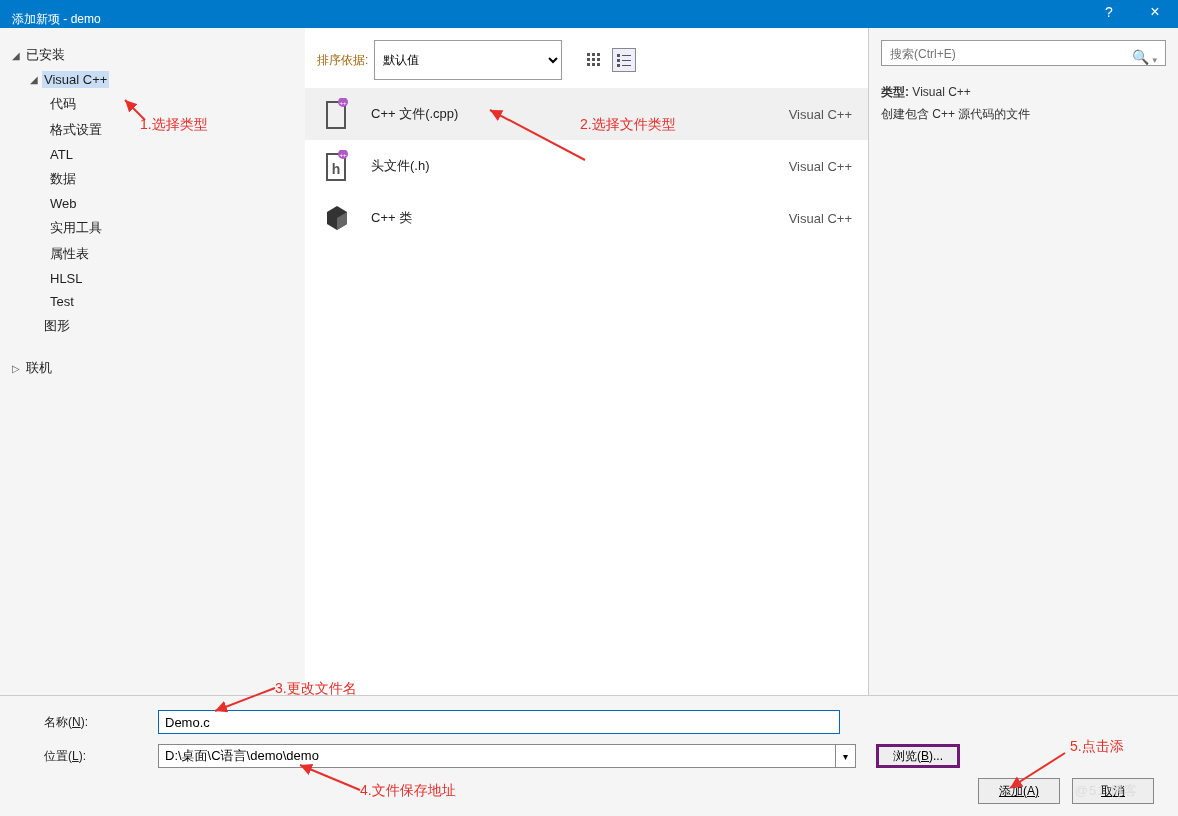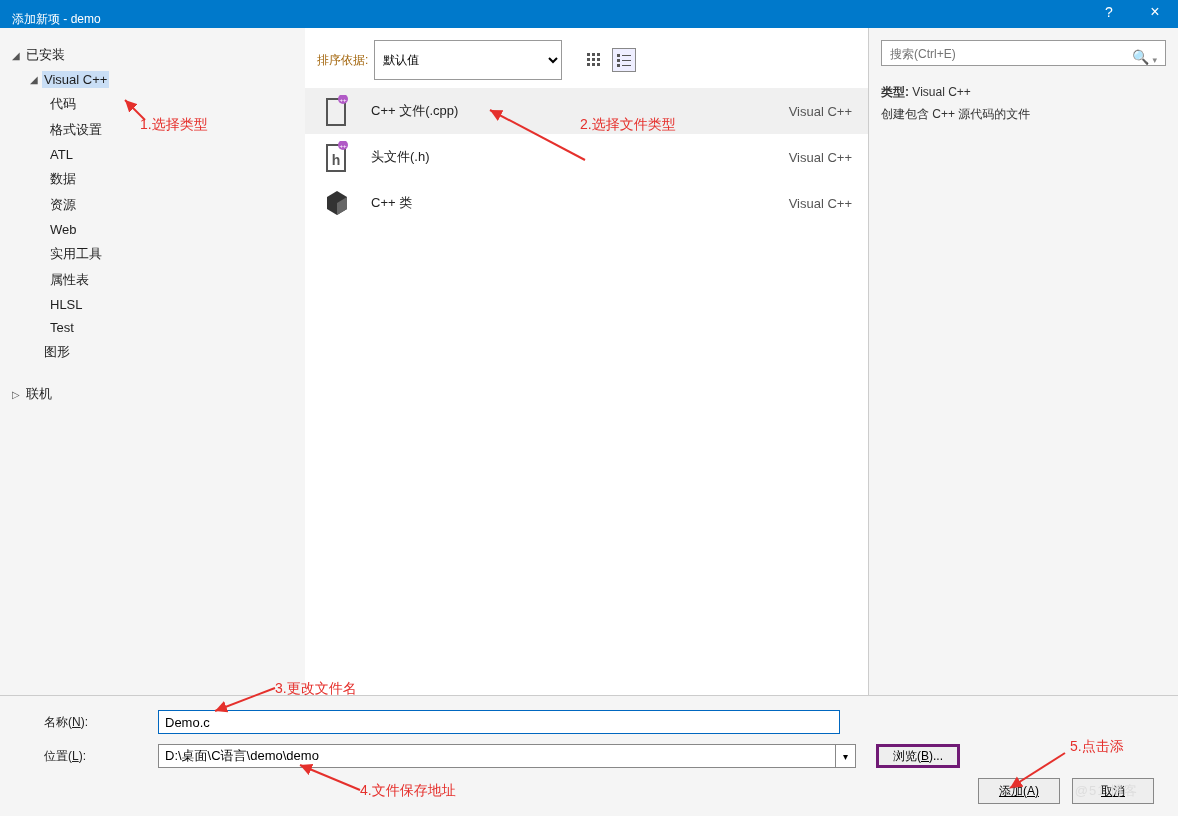--- a/index.html
+++ b/index.html
@@ -16,21 +16,21 @@
 .tree-label.selected { background: #c9def5; }
 .tree-child { padding-left: 40px; }
 .tree-sub { padding-left: 22px; }
 .middle { flex: 1; background: #fff; padding-top: 12px; position: relative; }
 .sort-row { display: flex; align-items: center; padding: 0 0 8px 12px; gap: 6px; font-size: 12px; }
 .sort-label { color: #a16207; }
 .sort-select { width: 188px; height: 40px; border: 1px solid #999; font-size: 12px; padding: 0 4px; background: #fff; }
 .view-btn { width: 24px; height: 24px; border: 1px solid transparent; display: flex; align-items: center; justify-content: center; cursor: pointer; }
 .view-btn.active { border-color: #888; background: #eef; }
 .template-list { }
-.template-item { display: flex; align-items: center; height: 46px; padding: 0 16px; cursor: pointer; }
+.template-item { display: flex; align-items: center; height: 52px; padding: 0 16px; cursor: pointer; }
 .template-item.selected { background: #f0f0f0; }
 .template-icon { width: 32px; height: 32px; margin-right: 18px; display: flex; align-items: center; justify-content: center; }
 .template-name { flex: 1; font-size: 13px; color: #222; }
 .template-lang { font-size: 13px; color: #555; }
 .right-panel { width: 310px; background: #f5f5f5; border-left: 1px solid #ccc; padding: 12px; }
 .search-box { width: 100%; height: 26px; border: 1px solid #999; display: flex; align-items: flex-end; padding: 0 8px; background: #fff; }
 .search-input { flex: 1; border: none; outline: none; font-size: 12px; height: 22px; }
 .search-icon { width: 18px; font-size: 14px; color: #555; text-align: center; }
 .info-block { margin-top: 16px; font-size: 12px; color: #333; line-height: 1.8; }
 .bottom { padding: 14px 18px 14px 18px; background: #f5f5f5; }
@@ -73,23 +73,20 @@
     <div class="tree-item tree-child">
         <span class="tree-label">格式设置</span>
       </div>
     <div class="tree-item tree-child">
         <span class="tree-label">ATL</span>
       </div>
     <div class="tree-item tree-child">
         <span class="tree-label">数据</span>
       </div>
     <div class="tree-item tree-child">
-        <span class="tree-label">资源</span>
-      </div>
-    <div class="tree-item tree-child">
         <span class="tree-label">Web</span>
       </div>
     <div class="tree-item tree-child">
         <span class="tree-label">实用工具</span>
       </div>
     <div class="tree-item tree-child">
         <span class="tree-label">属性表</span>
       </div>
     <div class="tree-item tree-child">
         <span class="tree-label">HLSL</span>

